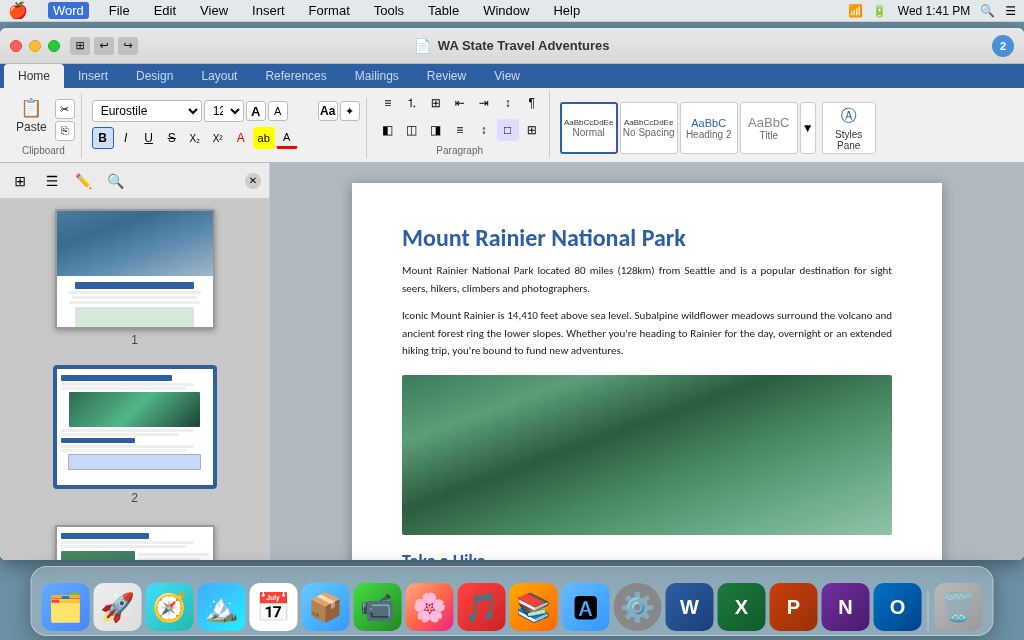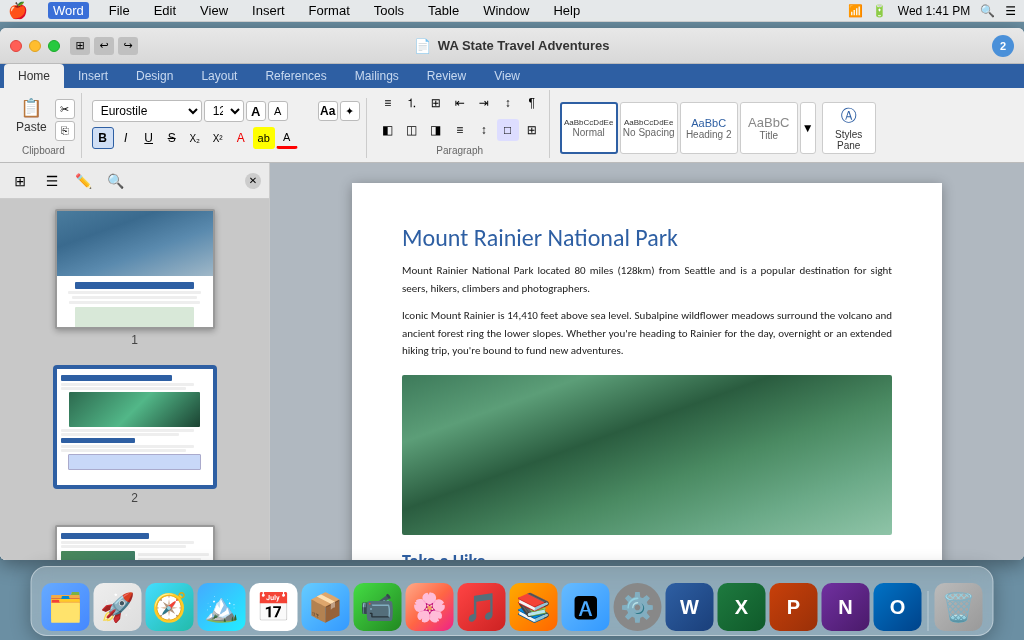--- a/index.html
+++ b/index.html
@@ -85,21 +85,21 @@
     .page-thumb-label { font-size: 12px; color: #444; }
 
     
     .thumb-bg { width: 100%; height: 50px; background: linear-gradient(135deg, #4a7c9e, #6ba3c0, #8fb8d0, #5c9ab5); }
     .thumb-text-lines { padding: 4px; }
 
     
     .doc-area { flex: 1; overflow-y: auto; background: #b0b8c0; display: flex; justify-content: center; padding: 20px 0; }
     .doc-page { width: 590px; background: white; box-shadow: 0 2px 12px rgba(0,0,0,0.3); padding: 40px 50px; min-height: 760px; position: relative; }
 
-    .doc-title { font-size: 24px; font-weight: 400; color: #2e5fa3; margin-bottom: 10px; font-family: 'Calibri', Arial, sans-serif; }
+    .doc-title { font-size: 24px; font-weight: 700; color: #2e5fa3; margin-bottom: 10px; font-family: 'Calibri', Arial, sans-serif; }
     .doc-body { font-size: 11px; line-height: 1.6; color: #222; margin-bottom: 10px; font-family: 'Calibri', Arial, sans-serif; text-align: justify; }
     .doc-image { width: 100%; height: 160px; background: linear-gradient(135deg, #2d6a4f, #40916c, #52b788, #74c69d, #1b4332, #095028); margin: 15px 0; border-radius: 2px; overflow: hidden; position: relative; }
     .doc-image-inner { width: 100%; height: 100%; background: linear-gradient(160deg, #3d7a5a 0%, #5c9e78 20%, #2a5c3f 40%, #4a8a62 60%, #6baa88 80%, #8fc4a8 100%); }
     .doc-h2 { font-size: 18px; font-weight: 600; color: #2e5fa3; margin: 15px 0 8px; font-family: 'Calibri', Arial, sans-serif; }
 
     
     .dock { position: absolute; bottom: 4px; left: 50%; transform: translateX(-50%); height: 70px; background: rgba(255,255,255,0.25); backdrop-filter: blur(10px); border: 1px solid rgba(255,255,255,0.4); border-radius: 16px; padding: 4px 10px; display: flex; align-items: flex-end; gap: 4px; box-shadow: 0 4px 20px rgba(0,0,0,0.3); }
     .dock-item { width: 48px; height: 48px; border-radius: 10px; cursor: pointer; display: flex; align-items: center; justify-content: center; font-size: 28px; position: relative; transition: transform 0.1s; }
 
     

